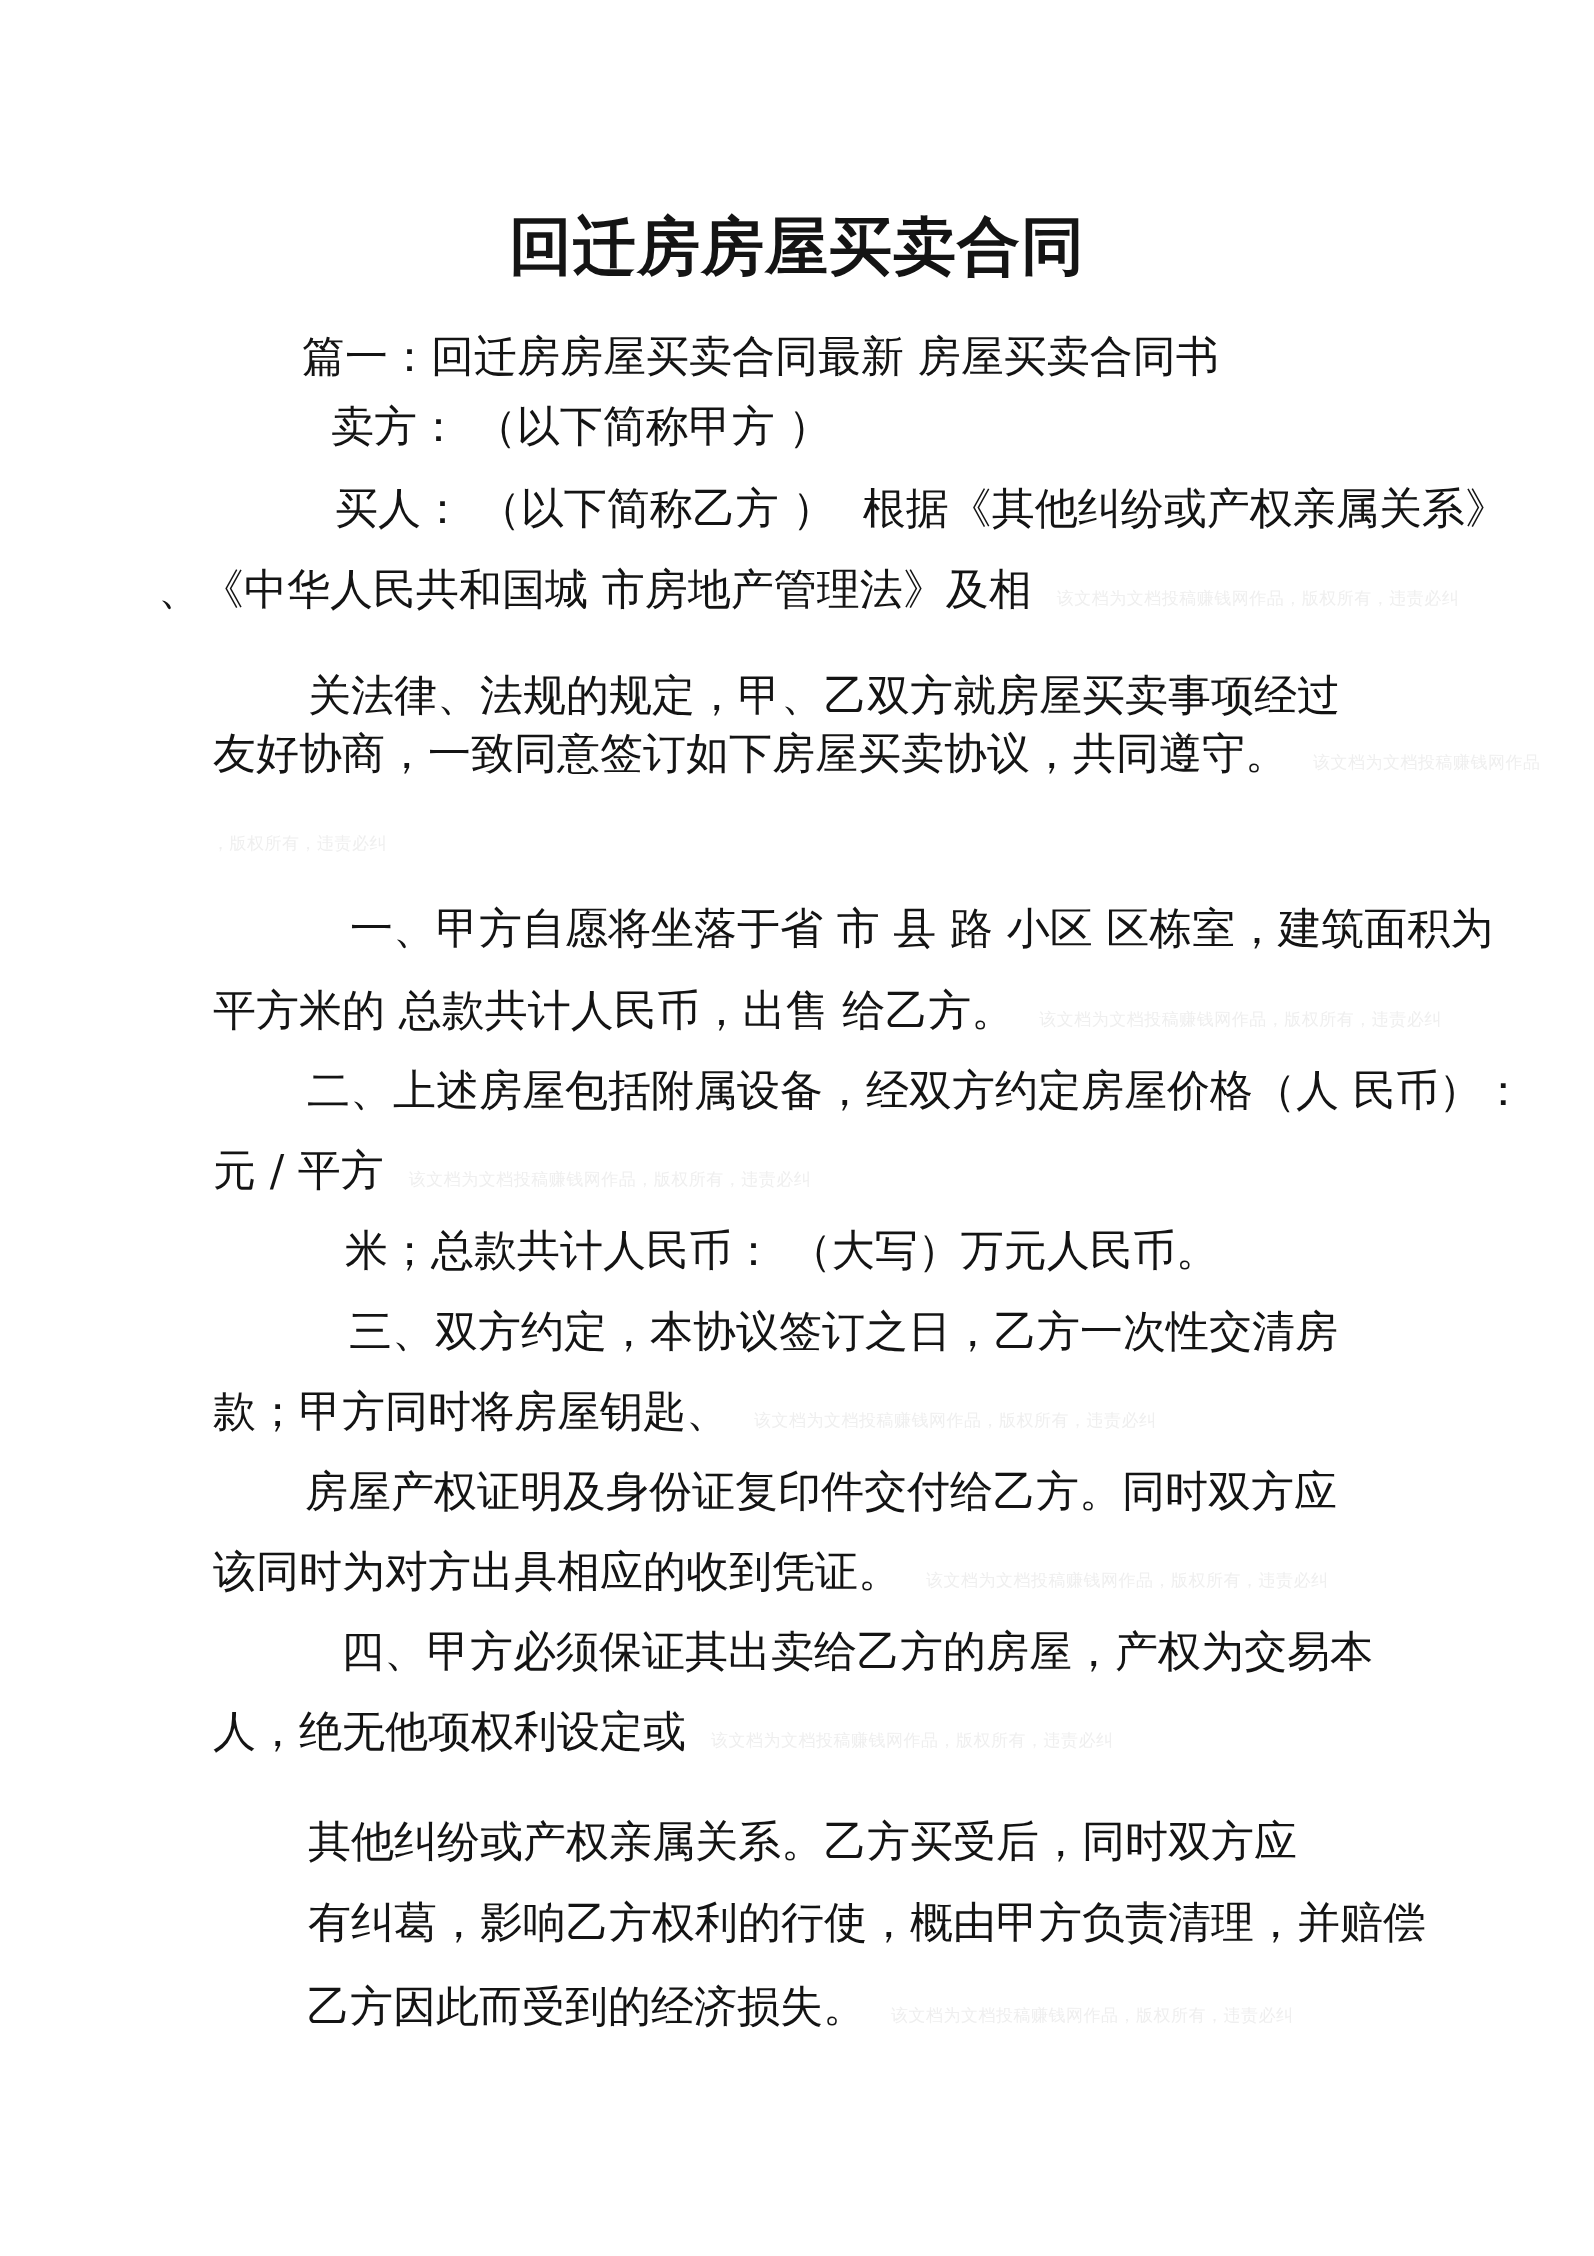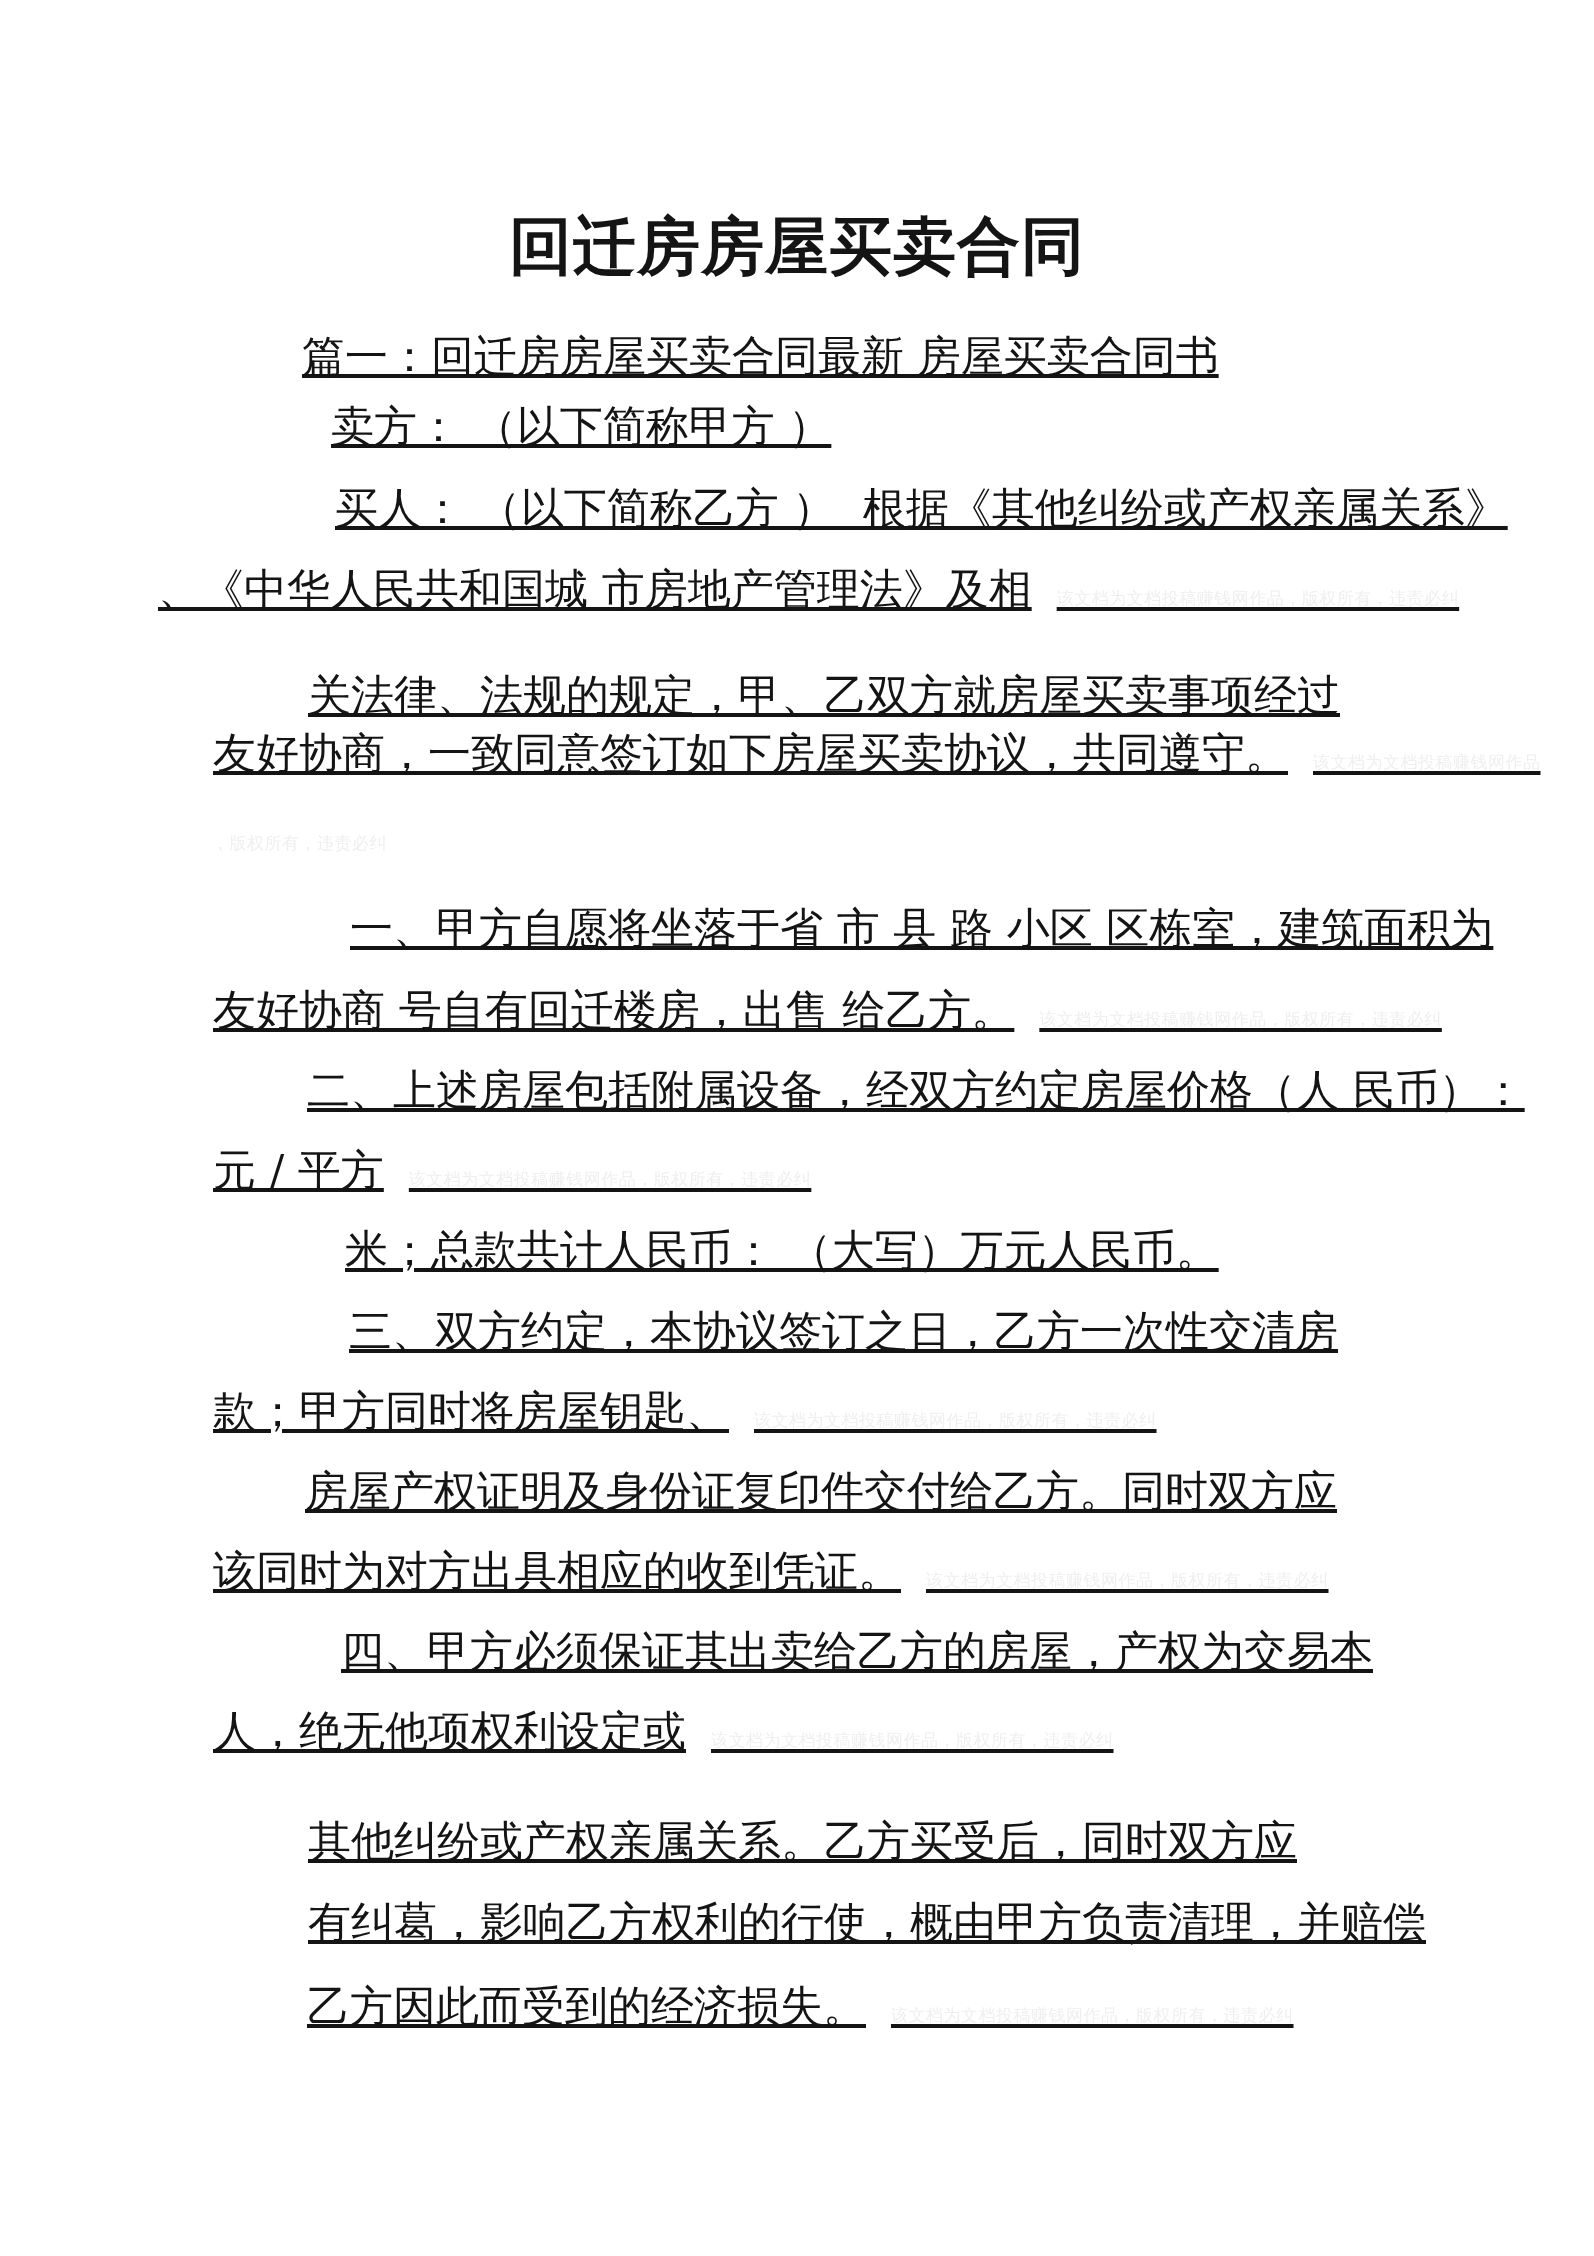--- a/index.html
+++ b/index.html
@@ -24,21 +24,20 @@
     color:#141414;
   }
   .line{
     position:absolute;
     margin:0;
     white-space:pre;
     font-size:43px;
     line-height:52px;
     color:#141414;
     font-family:"DejaVu Serif","Liberation Serif",serif;
-    text-decoration:underline;
   }
   .line .line-text{white-space:pre;}
   .wm{
     font-size:17px;
     color:#efefef;
     margin-left:25px;
     white-space:pre;
     letter-spacing:0.5px;
   }
   .stray-wm{
@@ -57,21 +56,21 @@
 <div class="page">
   <h1 class="title">回迁房房屋买卖合同</h1>
   <div id="doc-root">
       <p class="line" style="left: 302px; top: 330px;"><span class="line-text">篇一：回迁房房屋买卖合同最新 房屋买卖合同书</span></p>
       <p class="line" style="left: 331px; top: 400px;"><span class="line-text">卖方： （以下简称甲方 ）</span></p>
       <p class="line" style="left: 335px; top: 482px;"><span class="line-text">买人： （以下简称乙方 ）  根据《其他纠纷或产权亲属关系》</span></p>
       <p class="line" style="left: 158px; top: 563px;"><span class="line-text">、《中华人民共和国城 市房地产管理法》及相</span><span class="wm">该文档为文档投稿赚钱网作品，版权所有，违责必纠</span></p>
       <p class="line" style="left: 308px; top: 645px; margin-top: 24px;"><span class="line-text">关法律、法规的规定，甲、乙双方就房屋买卖事项经过</span></p>
       <p class="line" style="left: 213px; top: 727px;"><span class="line-text">友好协商，一致同意签订如下房屋买卖协议，共同遵守。</span><span class="wm">该文档为文档投稿赚钱网作品</span></p>
       <p class="line" style="left: 350px; top: 902px;"><span class="line-text">一、甲方自愿将坐落于省 市 县 路 小区 区栋室，建筑面积为</span></p>
-      <p class="line" style="left: 213px; top: 984px;"><span class="line-text">友好协商 号自有回迁楼房，出售 给乙方。</span><span class="wm">该文档为文档投稿赚钱网作品，版权所有，违责必纠</span></p>
+      <p class="line" style="left: 213px; top: 984px;"><span class="line-text">平方米的 总款共计人民币，出售 给乙方。</span><span class="wm">该文档为文档投稿赚钱网作品，版权所有，违责必纠</span></p>
       <p class="line" style="left: 307px; top: 1064px;"><span class="line-text">二、上述房屋包括附属设备，经双方约定房屋价格（人 民币）：</span></p>
       <p class="line" style="left: 213px; top: 1144px;"><span class="line-text">元 / 平方</span><span class="wm">该文档为文档投稿赚钱网作品，版权所有，违责必纠</span></p>
       <p class="line" style="left: 345px; top: 1224px;"><span class="line-text">米；总款共计人民币： （大写）万元人民币。</span></p>
       <p class="line" style="left: 349px; top: 1305px;"><span class="line-text">三、双方约定，本协议签订之日，乙方一次性交清房</span></p>
       <p class="line" style="left: 213px; top: 1385px;"><span class="line-text">款；甲方同时将房屋钥匙、</span><span class="wm">该文档为文档投稿赚钱网作品，版权所有，违责必纠</span></p>
       <p class="line" style="left: 305px; top: 1465px;"><span class="line-text">房屋产权证明及身份证复印件交付给乙方。同时双方应</span></p>
       <p class="line" style="left: 213px; top: 1545px;"><span class="line-text">该同时为对方出具相应的收到凭证。</span><span class="wm">该文档为文档投稿赚钱网作品，版权所有，违责必纠</span></p>
       <p class="line" style="left: 307px; top: 1625px; margin-left: 34px;"><span class="line-text">四、甲方必须保证其出卖给乙方的房屋，产权为交易本</span></p>
       <p class="line" style="left: 213px; top: 1705px;"><span class="line-text">人，绝无他项权利设定或</span><span class="wm">该文档为文档投稿赚钱网作品，版权所有，违责必纠</span></p>
       <p class="line" style="left: 308px; top: 1815px;"><span class="line-text">其他纠纷或产权亲属关系。乙方买受后，同时双方应</span></p>

